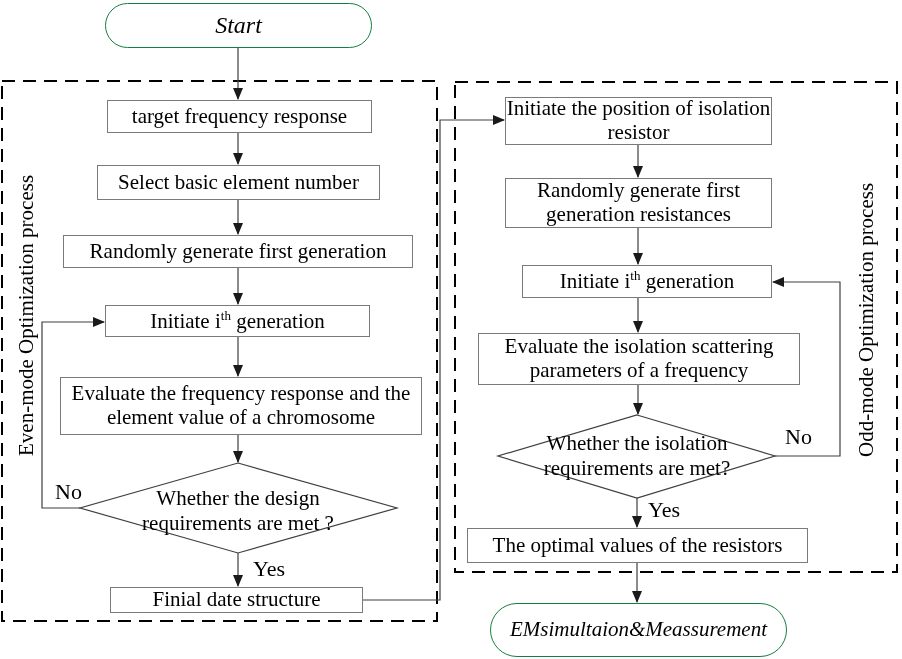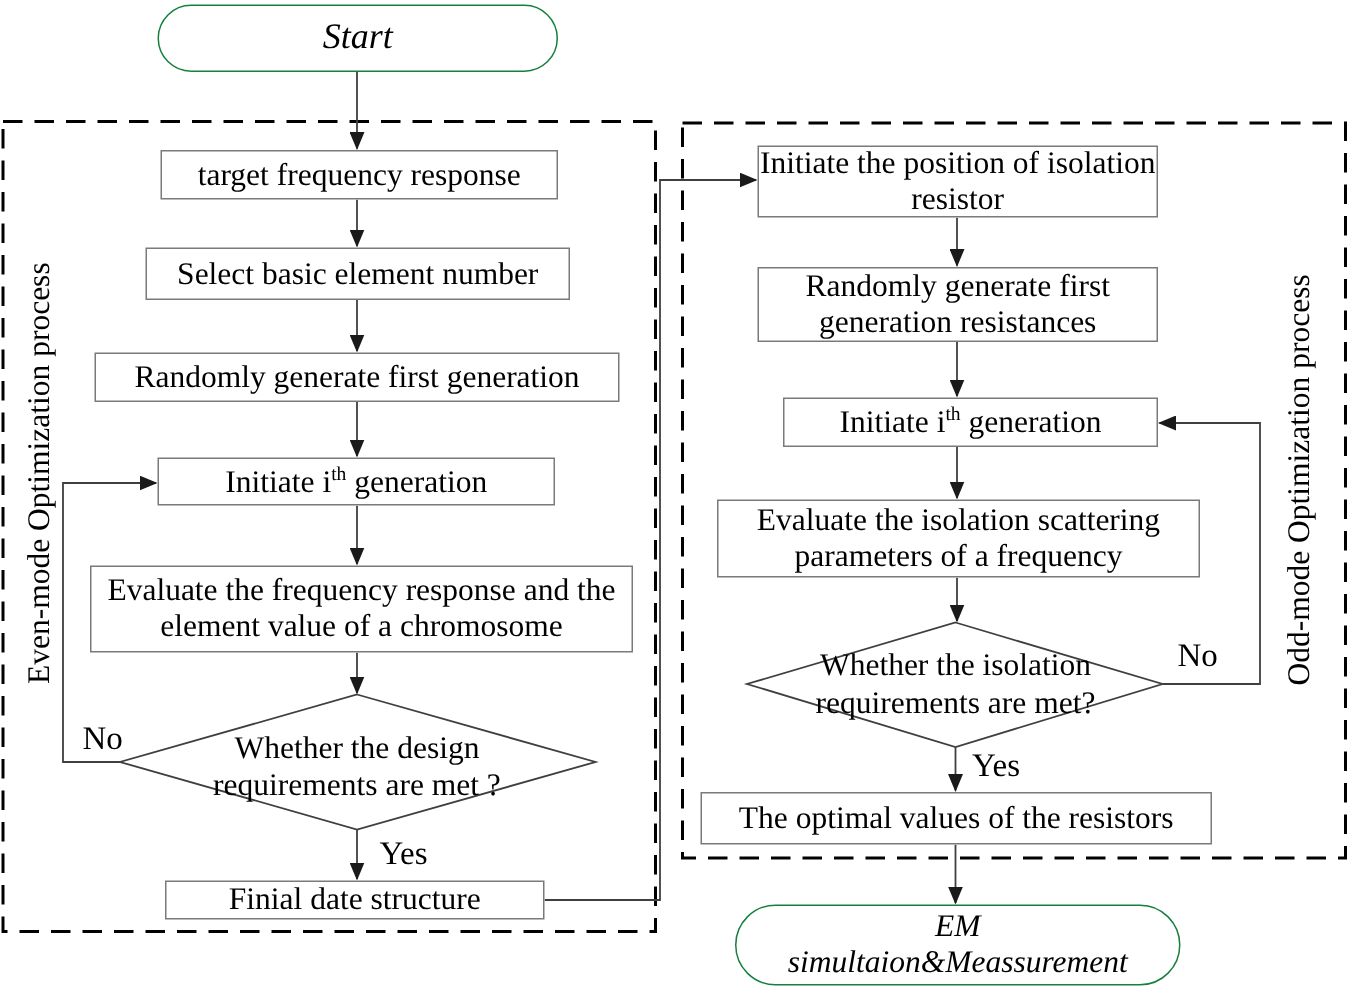--- a/index.html
+++ b/index.html
@@ -103,18 +103,18 @@
 
   <div class="node" style="left:478px;top:333px;width:320px;height:50px;">Evaluate the isolation scattering parameters of a frequency</div>
 
   <div class="dlabel" style="left:517px;top:428px;width:240px;height:56px;">Whether the isolation requirements are met?</div>
 
   <div class="edge-label" style="left:785px;top:426px;">No</div>
   <div class="edge-label" style="left:648px;top:499px;">Yes</div>
 
   <div class="node" style="left:467px;top:528px;width:339px;height:33px;">The optimal values of the resistors</div>
 
-  <div class="node stadium" style="left:490px;top:603px;width:295px;height:52px;flex-direction:column;">
+  <div class="node stadium" style="left:490px;top:603px;width:295px;height:52px;flex-direction:row;">
     <span class="em-line">EM</span>
     <span class="em-line">simultaion&amp;Meassurement</span>
   </div>
 
 </div>
 
 </body></html>

